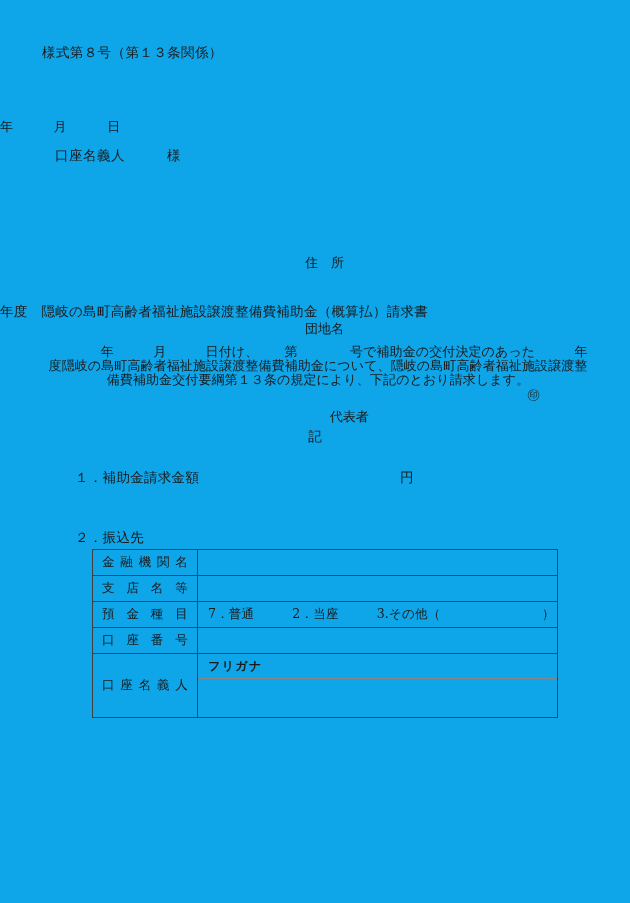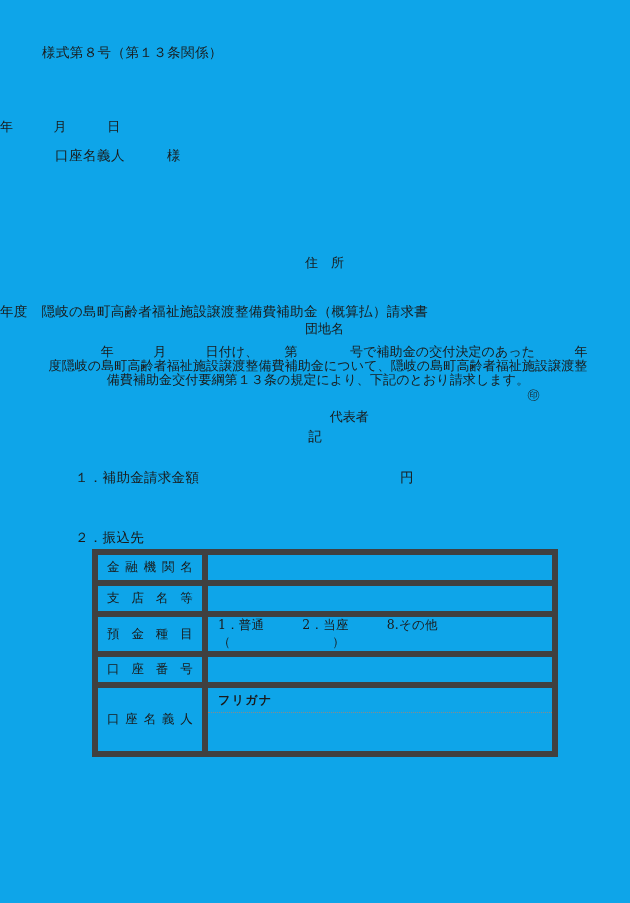--- a/index.html
+++ b/index.html
@@ -128,21 +128,21 @@
   .bank-table {
     position: absolute;
     left: 92px;
     top: 549px;
     width: 466px;
     border-collapse: collapse;
     table-layout: fixed;
     font-size: 12.5px;
   }
   .bank-table td {
-    border: 6px solid #404040;
+    border: 1px solid #404040;
     padding: 0;
     vertical-align: middle;
   }
   .bank-table td.label {
     width: 104px;
     height: 25px;
     text-align: center;
     letter-spacing: 0.2px;
     font-size: 12.5px;
   }
@@ -234,21 +234,21 @@
       <tr>
         <td class="label">
           <span class="lbl-inner">支店名等</span>
         </td>
         <td class="value"></td>
       </tr>
       <tr>
         <td class="label">
           <span class="lbl-inner">預金種目</span>
         </td>
-        <td class="value deposit-options">1．普通　　　2．当座　　　8.その他（　　　　　　　　）</td>
+        <td class="value deposit-options">7．普通　　　2．当座　　　3.その他（　　　　　　　　）</td>
       </tr>
       <tr>
         <td class="label">
           <span class="lbl-inner">口座番号</span>
         </td>
         <td class="value"></td>
       </tr>
       <tr>
         <td class="label tall">
           <span class="lbl-inner">口座名義人</span>

